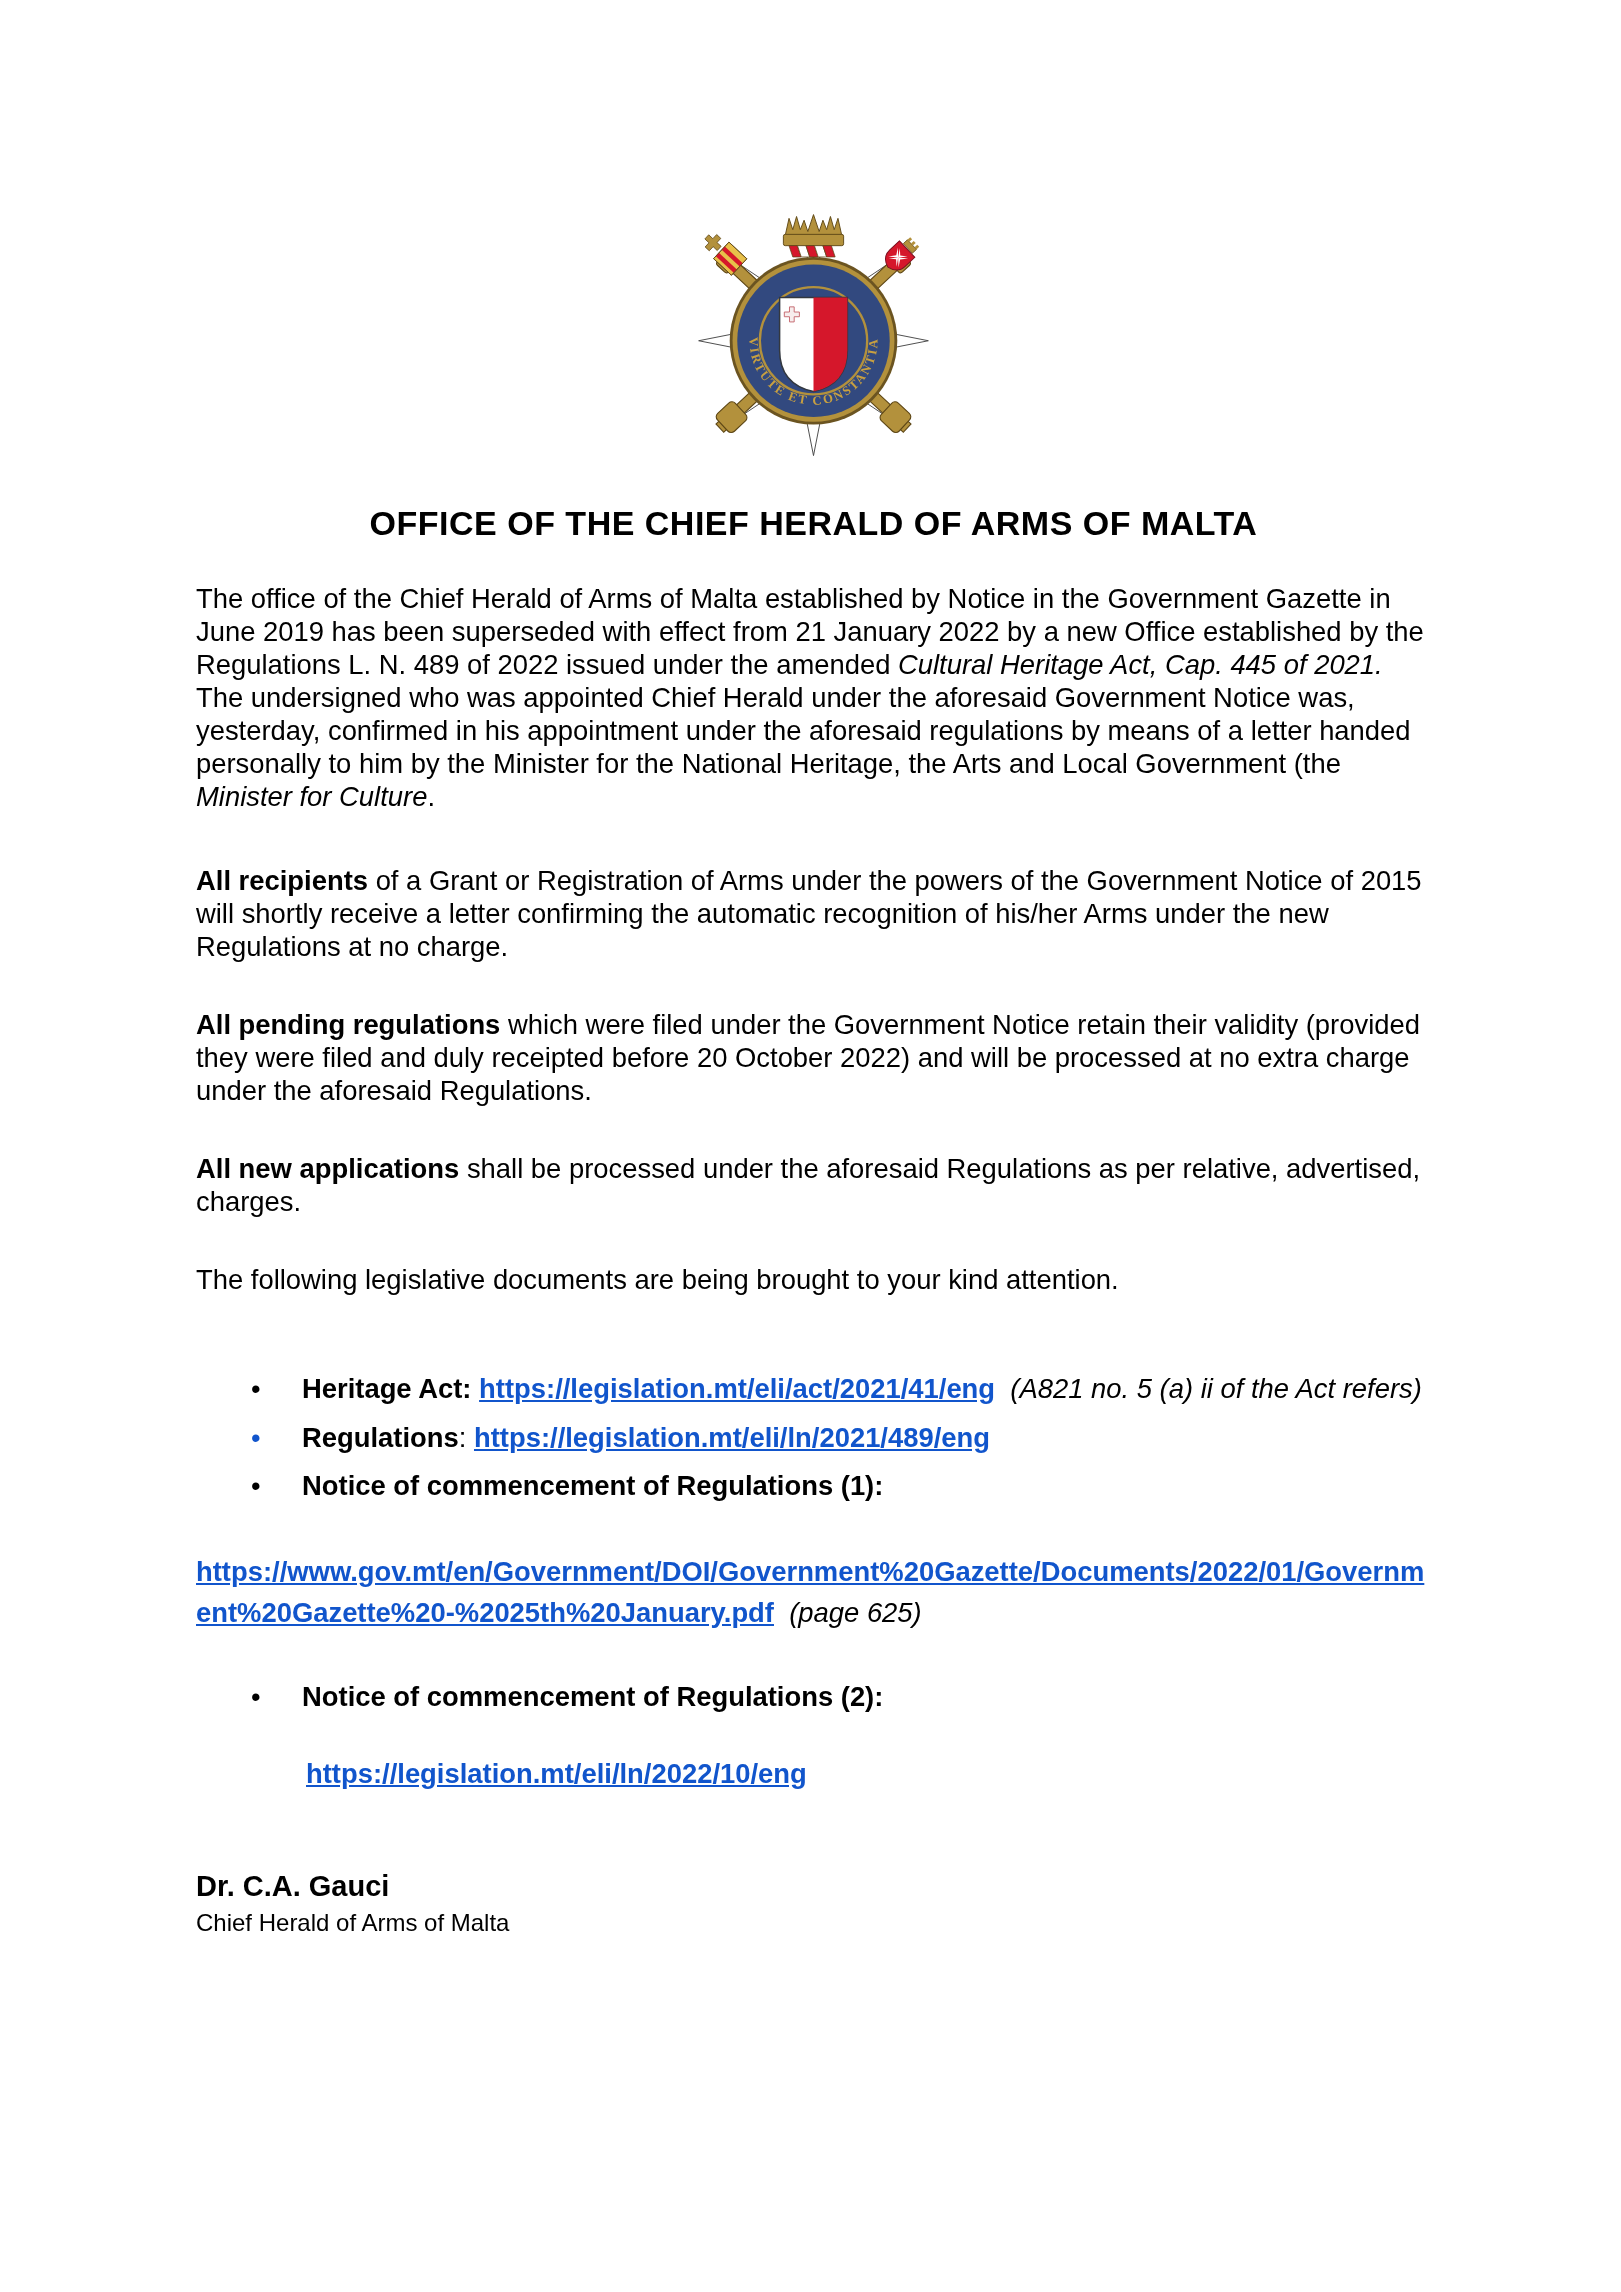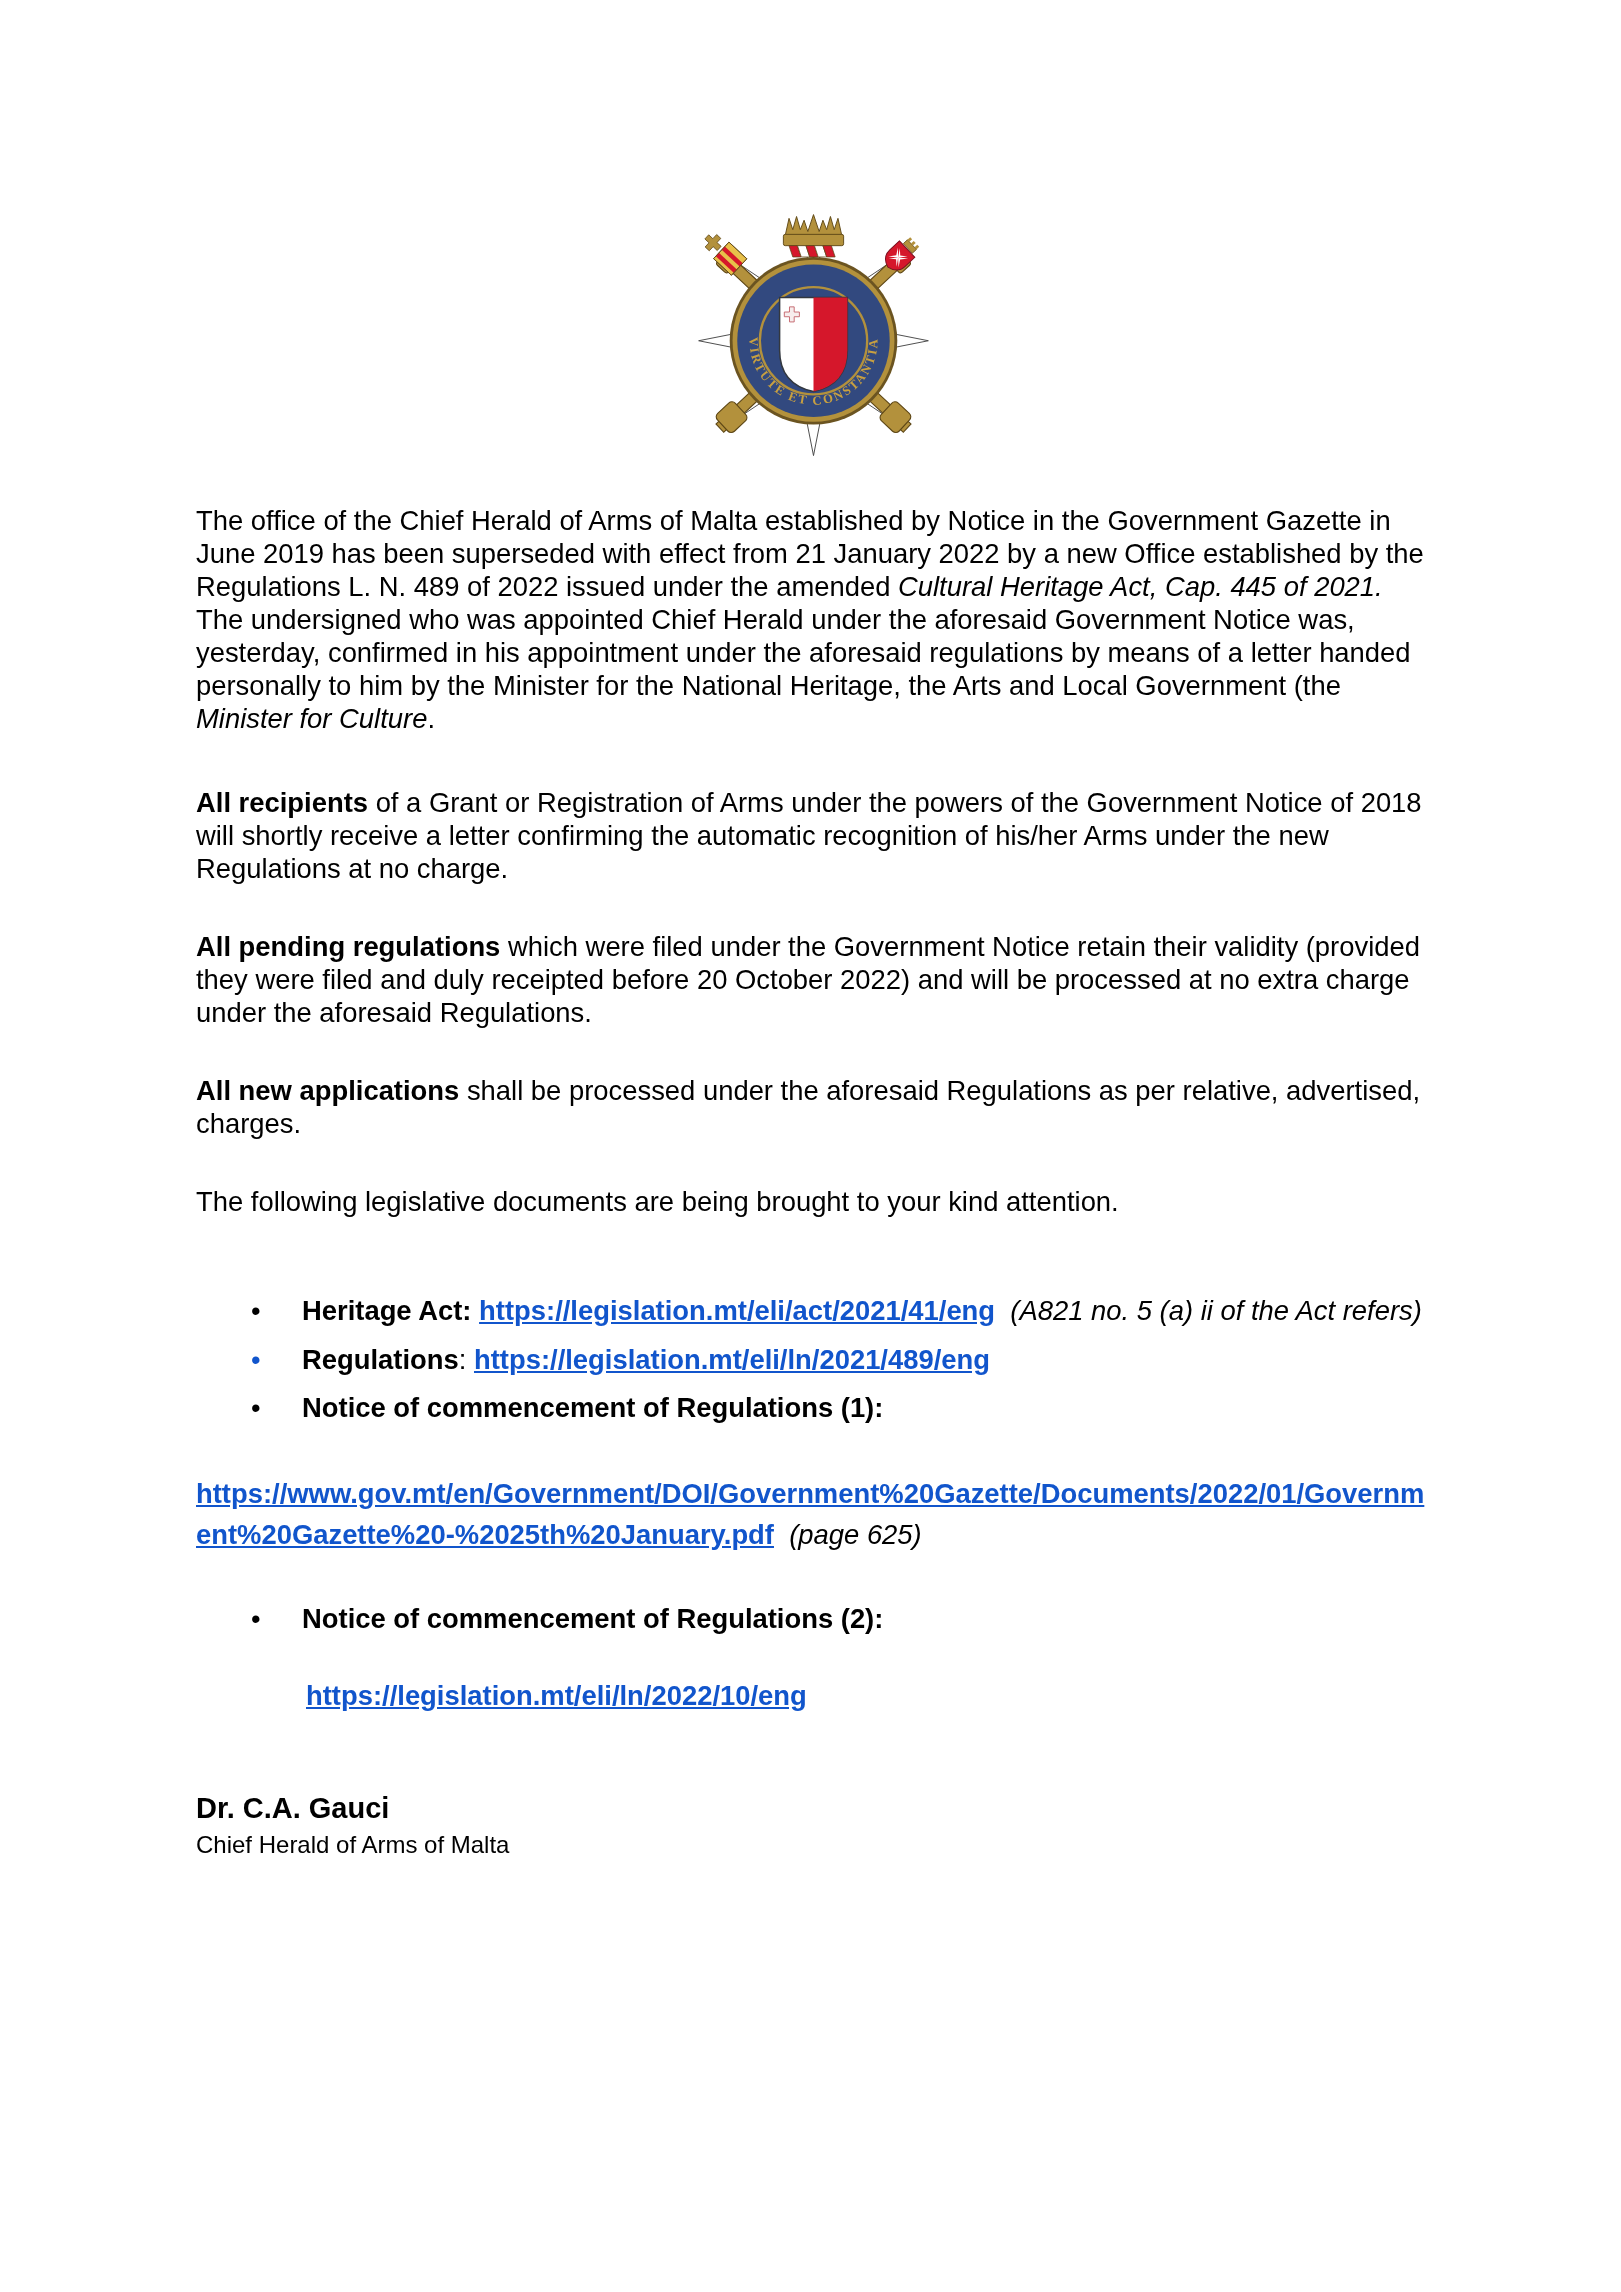--- a/index.html
+++ b/index.html
@@ -148,25 +148,26 @@
           <rect x="-7" y="-9" width="14" height="6" fill="#b3913c" stroke="#5e4716" stroke-width="0.8"></rect>
           <rect x="-7" y="-13" width="3" height="4" fill="#b3913c"></rect>
           <rect x="-1.5" y="-13" width="3" height="4" fill="#b3913c"></rect>
           <rect x="4" y="-13" width="3" height="4" fill="#b3913c"></rect>
           <path d="M-12,-2 h24 v14 q0,11 -12,14 q-12,-3 -12,-14 z" fill="#d5172b" stroke="#7a1020" stroke-width="1"></path>
           <path d="M0,11 L-8,4 L-3,11 L-8,18 Z M0,11 L8,4 L3,11 L8,18 Z M0,11 L-6,3 L0,8 L6,3 Z M0,11 L-6,19 L0,14 L6,19 Z" fill="#ffffff"></path>
         </g>
       </svg>
     </div>
 
+    <div class="doc-title" data-name="page-title">OFFICE OF THE CHIEF HERALD OF ARMS OF MALTA</div>
 
 
     <div class="letter-body" data-name="letter-body">
         <div data-name="paragraph-intro" class="block para"><span data-name="text-segment">The office of the Chief Herald of Arms of Malta established by Notice in the Government Gazette in June 2019 has been superseded with effect from 21 January 2022 by a new Office established by the Regulations L. N. 489 of 2022 issued under the amended </span><span data-name="text-segment" class="italic">Cultural Heritage Act, Cap. 445 of 2021.</span><span data-name="text-segment"> The undersigned who was appointed Chief Herald under the aforesaid Government Notice was, yesterday, confirmed in his appointment under the aforesaid regulations by means of a letter handed personally to him by the Minister for the National Heritage, the Arts and Local Government (the </span><span data-name="text-segment" class="italic">Minister for Culture</span><span data-name="text-segment">.</span></div>
-        <div data-name="paragraph-recipients" class="block para"><span data-name="text-segment" class="bold">All recipients</span><span data-name="text-segment"> of a Grant or Registration of Arms under the powers of the Government Notice of 2018 will shortly receive a letter confirming the automatic recognition of his/her Arms under the new Regulations at no charge.</span></div>
+        <div data-name="paragraph-recipients" class="block para"><span data-name="text-segment" class="bold">All recipients</span><span data-name="text-segment"> of a Grant or Registration of Arms under the powers of the Government Notice of 2015 will shortly receive a letter confirming the automatic recognition of his/her Arms under the new Regulations at no charge.</span></div>
         <div data-name="paragraph-pending" class="block para"><span data-name="text-segment" class="bold">All pending regulations</span><span data-name="text-segment"> which were filed under the Government Notice retain their validity (provided they were filed and duly receipted before 20 October 2022) and will be processed at no extra charge under the aforesaid Regulations.</span></div>
         <div data-name="paragraph-new-applications" class="block para"><span data-name="text-segment" class="bold">All new applications</span><span data-name="text-segment"> shall be processed under the aforesaid Regulations as per relative, advertised, charges.</span></div>
         <div data-name="paragraph-legislative-docs" class="block para"><span data-name="text-segment">The following legislative documents are being brought to your kind attention.</span></div>
         <div data-name="bullet-heritage-act" class="block bullet"><span class="marker" data-name="bullet-marker-icon" style="color: rgb(0, 0, 0);">•</span><span class="bullet-text" data-name="bullet-text"><span data-name="text-segment" class="bold">Heritage Act:</span><span data-name="text-segment"> </span><a href="#" class="lnk" data-name="hyperlink">https://legislation.mt/eli/act/2021/41/eng</a><span data-name="text-segment">  </span><span data-name="text-segment" class="italic">(A821 no. 5 (a) ii of the Act refers)</span></span></div>
         <div data-name="bullet-regulations" class="block bullet"><span class="marker" data-name="bullet-marker-icon" style="color: rgb(17, 85, 204);">•</span><span class="bullet-text" data-name="bullet-text"><span data-name="text-segment" class="bold">Regulations</span><span data-name="text-segment">: </span><a href="#" class="lnk" data-name="hyperlink">https://legislation.mt/eli/ln/2021/489/eng</a></span></div>
         <div data-name="bullet-notice-commencement-1" class="block bullet"><span class="marker" data-name="bullet-marker-icon" style="color: rgb(0, 0, 0);">•</span><span class="bullet-text" data-name="bullet-text"><span data-name="text-segment" class="bold">Notice of commencement of Regulations (1):</span></span></div>
         <div data-name="gov-gazette-link-paragraph" class="block para"><a href="#" class="lnk" data-name="hyperlink">https://www.gov.mt/en/Government/DOI/Government%20Gazette/Documents/2022/01/Government%20Gazette%20-%2025th%20January.pdf</a><span data-name="text-segment">  </span><span data-name="text-segment" class="italic">(page 625)</span></div>
         <div data-name="bullet-notice-commencement-2" class="block bullet"><span class="marker" data-name="bullet-marker-icon" style="color: rgb(0, 0, 0);">•</span><span class="bullet-text" data-name="bullet-text"><span data-name="text-segment" class="bold">Notice of commencement of Regulations (2):</span></span></div>
         <div data-name="ln-2022-10-link-paragraph" class="block para"><a href="#" class="lnk" data-name="hyperlink">https://legislation.mt/eli/ln/2022/10/eng</a></div>
       </div>

